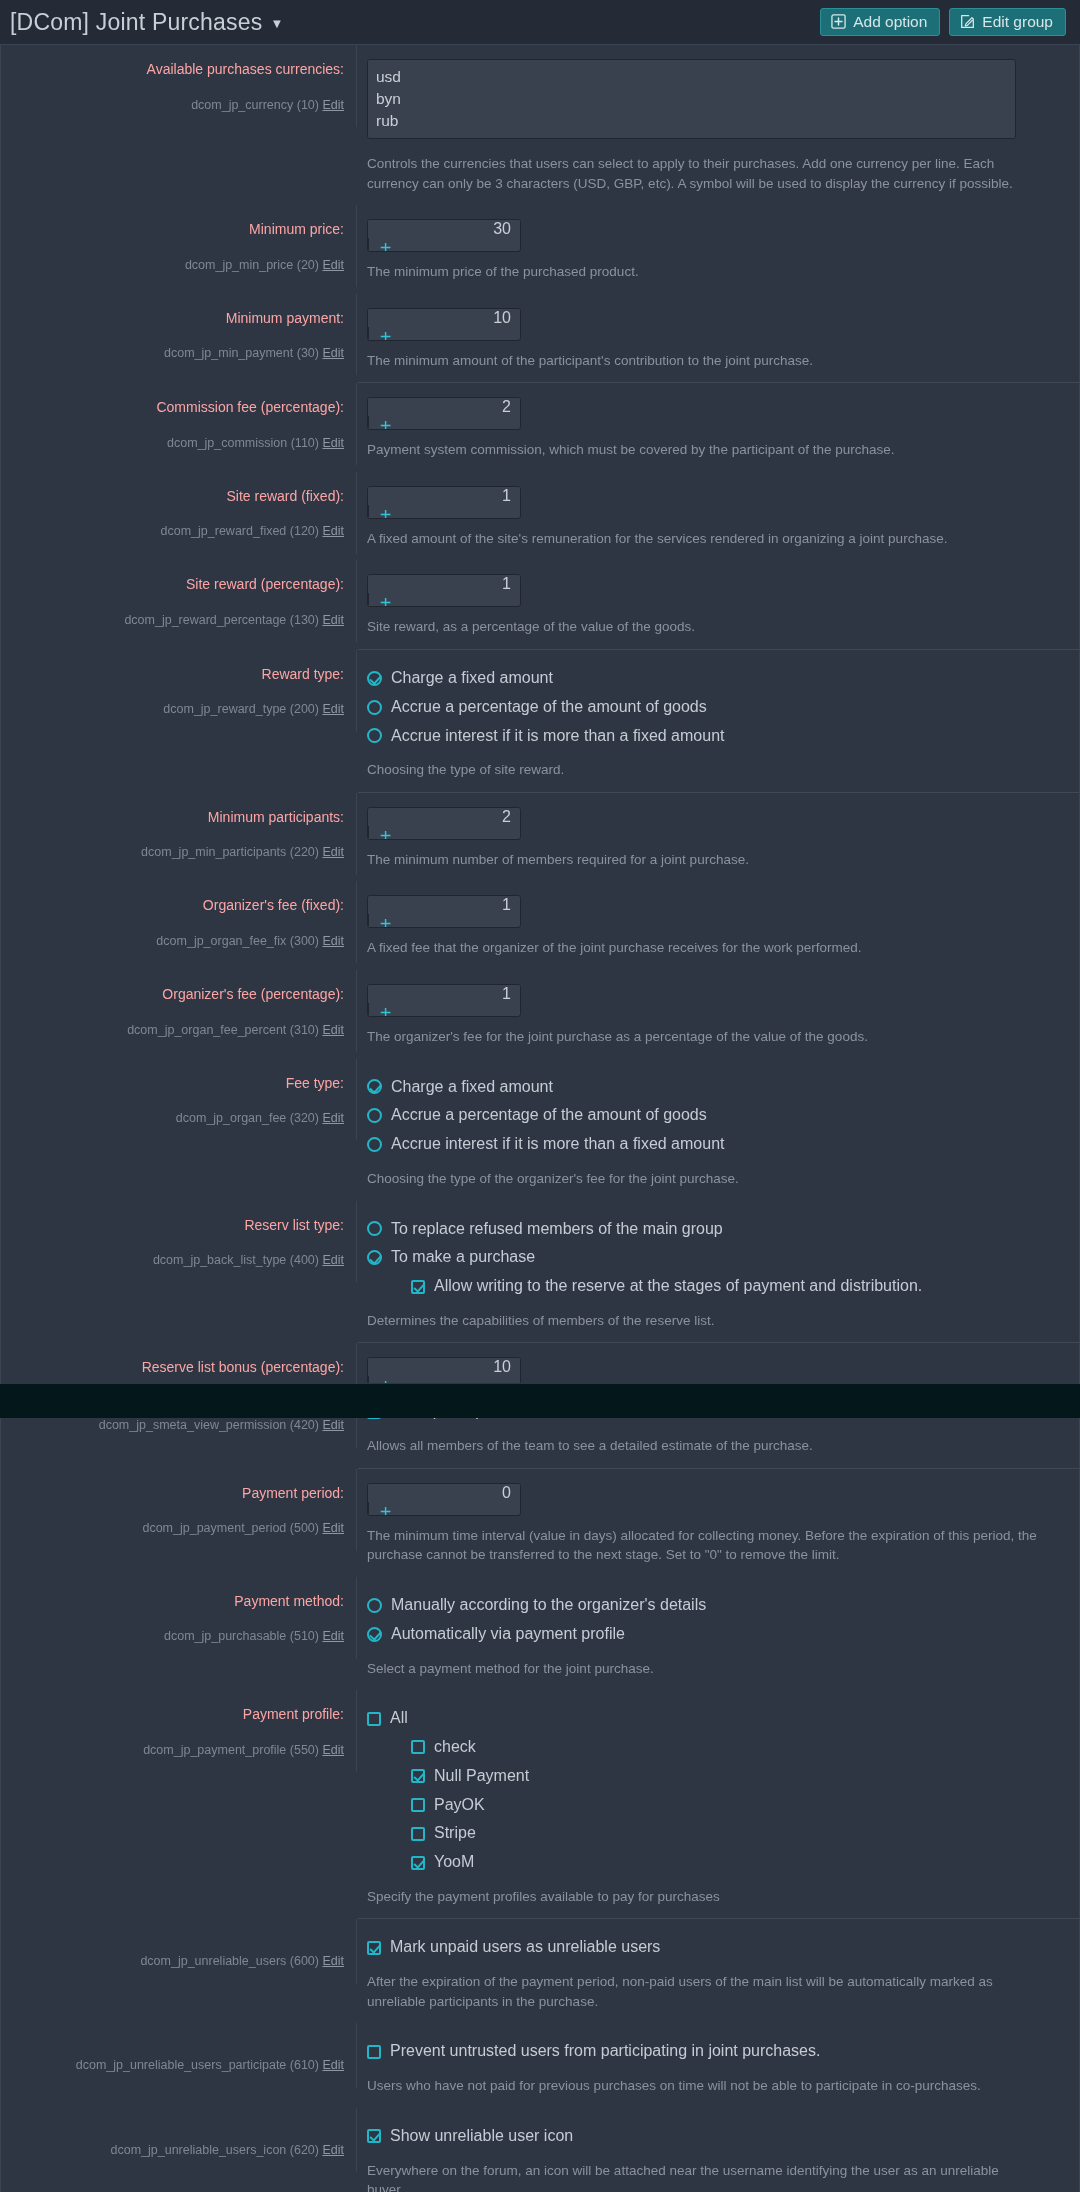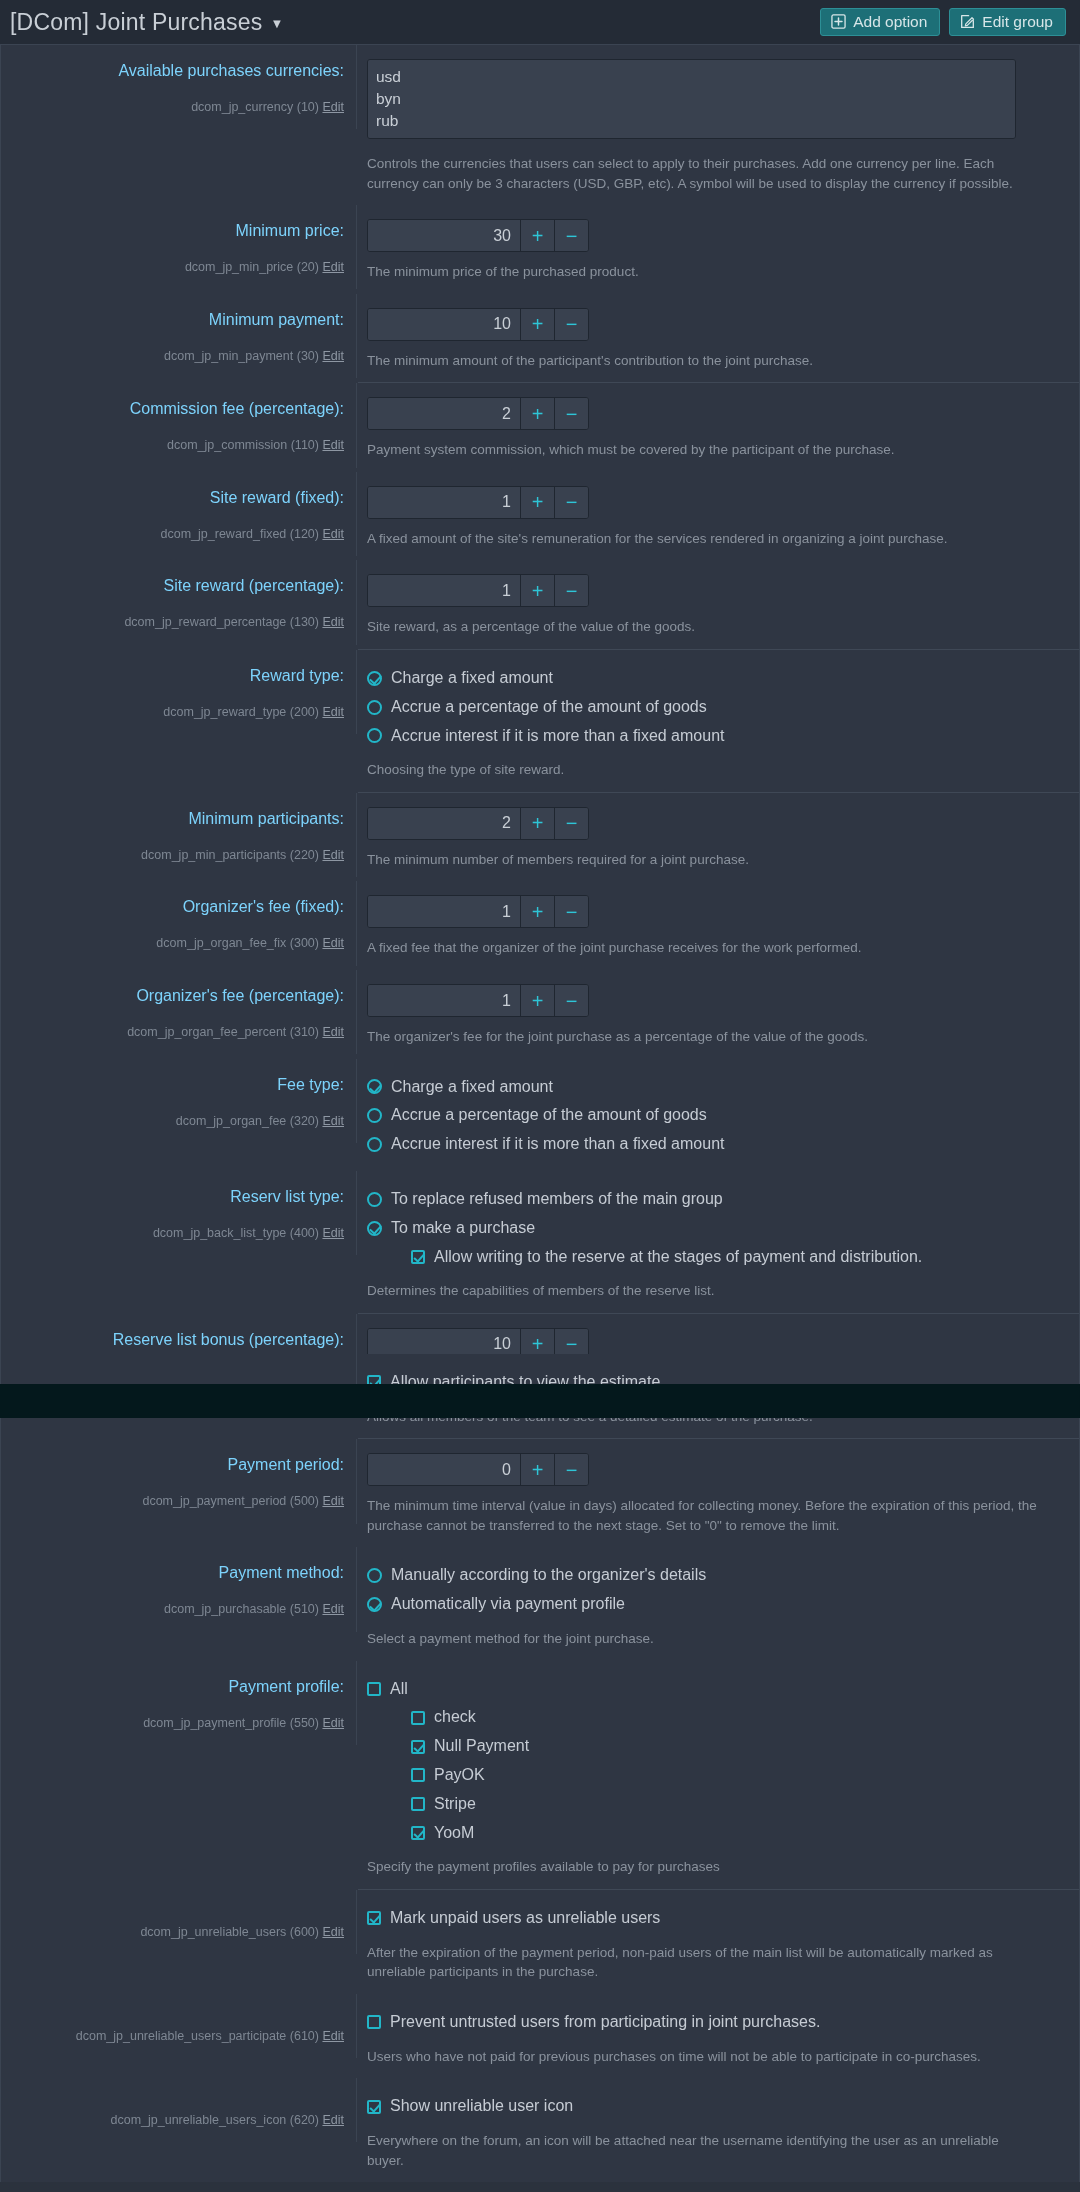--- a/index.html
+++ b/index.html
@@ -76,22 +76,22 @@
   }
   .row-label {
     width: 356px;
     flex: 0 0 356px;
     text-align: right;
     padding: 16px 12px 14px 10px;
     border-right: 1px solid #3b4452;
     min-height: 100%;
   }
   .row-label .lbl {
-    font-size: 16px;
-    color: #7dd3fc;
+    font-size: 14px;
+    color: #fca5a5;
     display: block;
     line-height: 1.25;
   }
   .row-label .key {
     display: block;
     margin-top: 18px;
     font-size: 12.5px;
     color: #7e8793;
     line-height: 1.3;
   }
@@ -131,20 +131,21 @@
     resize: none;
     outline: none;
   }
   .stepper {
     display: inline-flex;
     border: 1px solid #1f2630;
     border-radius: 3px;
     overflow: hidden;
     background: #39414f;
     height: 33px;
+    flex-direction: column;
   }
   .stepper input {
     width: 152px;
     background: #39414f;
     border: 0;
     color: #c9cfd6;
     font-family: "Liberation Sans", sans-serif;
     font-size: 16px;
     text-align: right;
     padding: 0 9px;
@@ -390,20 +391,21 @@
             </div>
             <div class="opt">
               <span class="radio"></span>
               <span class="txt">Accrue a percentage of the amount of goods</span>
             </div>
             <div class="opt">
               <span class="radio"></span>
               <span class="txt">Accrue interest if it is more than a fixed amount</span>
             </div>
           </div>
+          <div class="desc">Choosing the type of the organizer's fee for the joint purchase.</div>
         </div>
       </div>
       <div class="row">
         <div class="row-label">
           <span class="lbl">Reserv list type:</span>
           <span class="key"><span>dcom_jp_back_list_type (400)</span> <a href="#">Edit</a></span>
         </div>
         <div class="row-field">
           <div class="optlist">
             <div class="opt">

